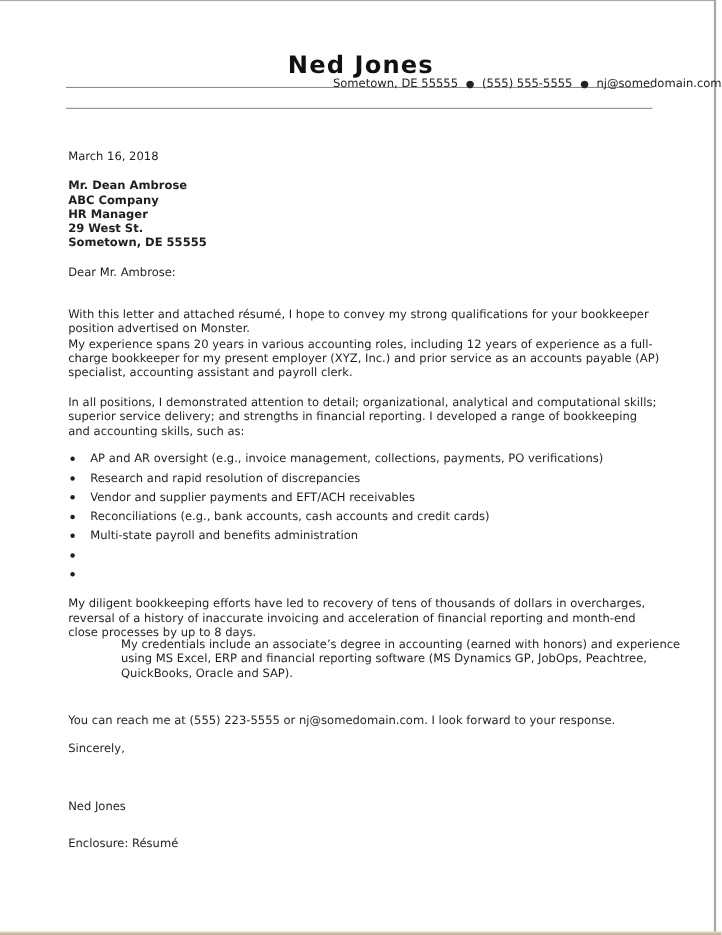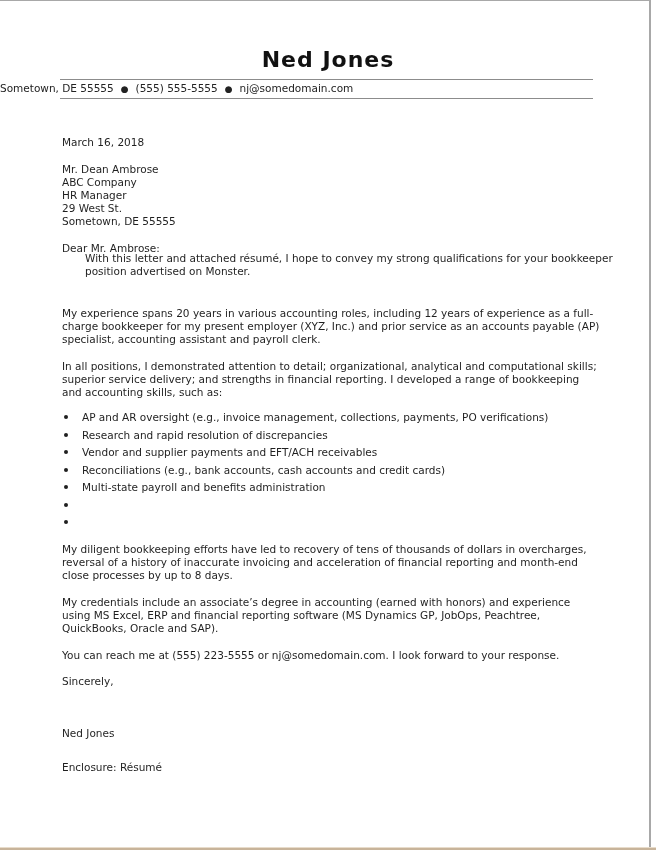--- a/index.html
+++ b/index.html
@@ -53,49 +53,49 @@
       left: 60px;
       width: 533px;
       height: 0;
       border-top: 1px solid #8c8c8c;
     }
     .rule.top { top: 79px; }
     .rule.bottom { top: 98px; }
     .contact-line {
       position: absolute;
       left: 0;
-      top: 80px;
+      top: 68px;
       width: 656px;
-      text-align: left;
+      text-align: right;
       font-size: 10.5px;
       line-height: 17px;
       color: #222222;
     }
     .contact-line .sep {
       display: inline-block;
       margin: 0 7px;
       font-size: 9px;
     }
     .body-text {
       position: absolute;
       left: 62px;
       width: 540px;
       font-size: 10.5px;
       line-height: 13px;
       color: #1f1f1f;
     }
     .date { top: 136px; }
-    .recipient { top: 163px; }
+    .recipient { top: 163px; font-weight: bold; }
     .recipient div { height: 13px; }
     .salutation { top: 242px; }
-    .para1 { top: 252px; margin-left: 23px; }
+    .para1 { top: 280px; }
     .para2 { top: 307px; }
     .para3 { top: 360px; }
     .para4 { top: 543px; }
-    .para5 { top: 596px; }
+    .para5 { top: 580px; margin-left: 48px; }
     .para6 { top: 649px; }
     .closing { top: 675px; }
     .signature { top: 727px; }
     .enclosure { top: 761px; }
     .skills-list {
       position: absolute;
       left: 62px;
       top: 411px;
       width: 540px;
       margin: 0;

